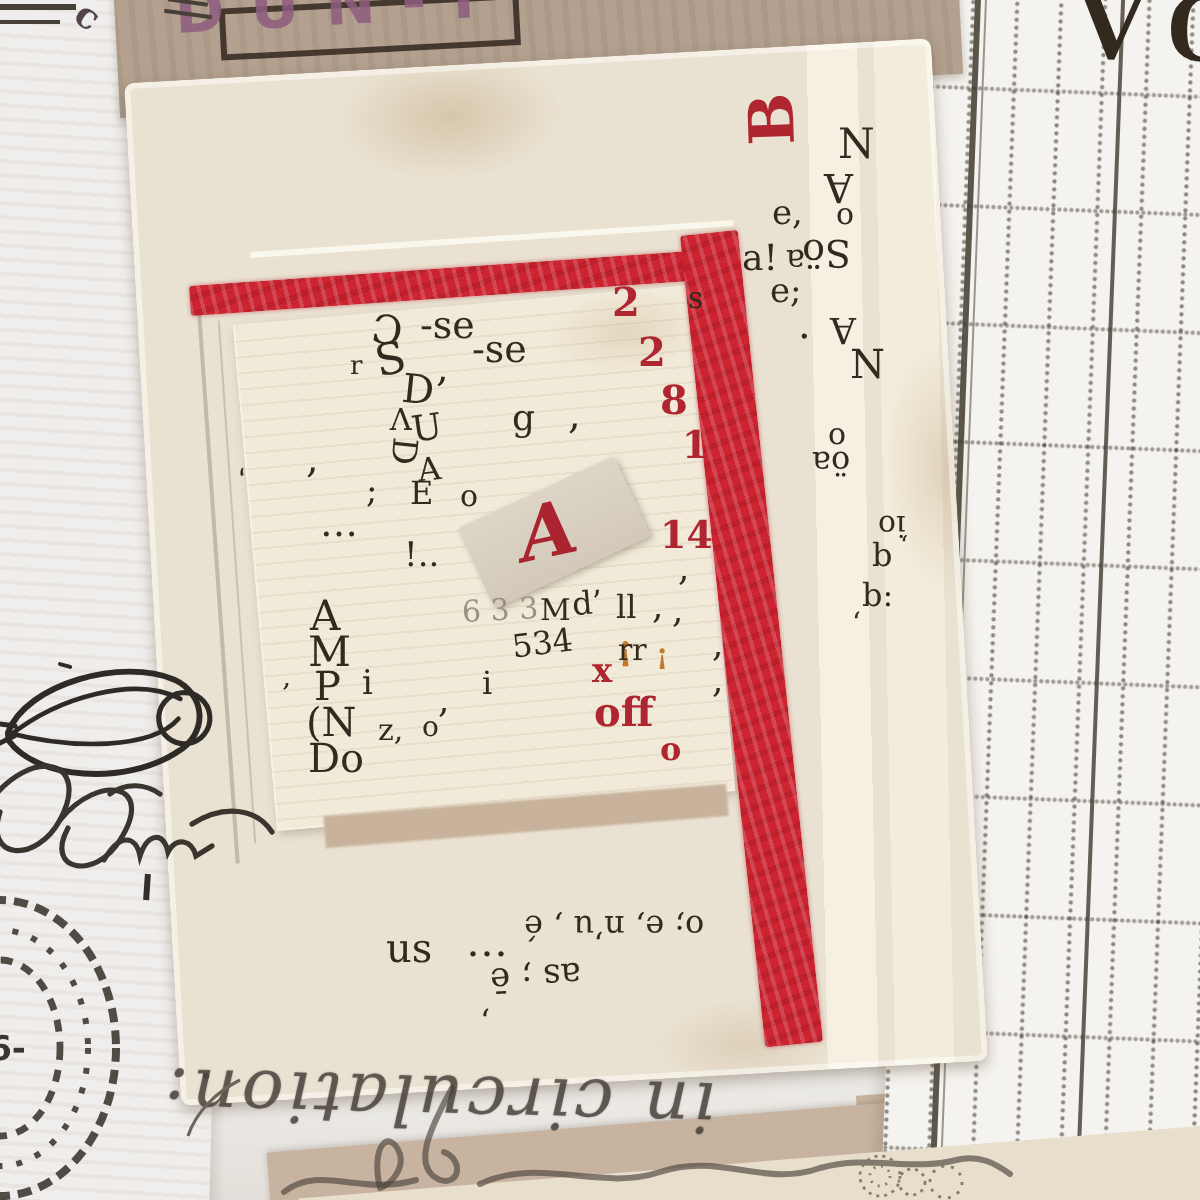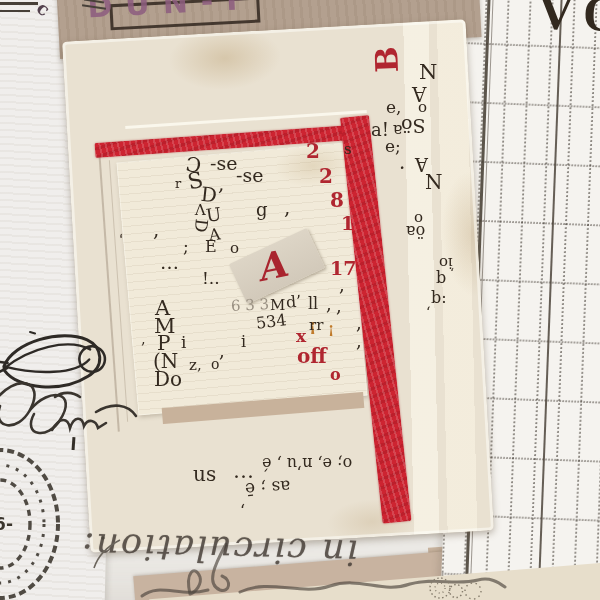--- a/index.html
+++ b/index.html
@@ -188,21 +188,21 @@
       <span class="glyph" style="left: 256px; top: 314px; font-size: 16px; color: rgb(51, 41, 31); transform: rotate(-7deg);">534</span>
       <span class="glyph" style="left: 296px; top: 328px; font-size: 17px; color: rgb(176, 38, 48); font-weight: 700;">x</span>
       <span class="glyph" style="left: 309px; top: 317px; font-size: 17px; color: rgb(192, 122, 42); font-weight: 700;">¡</span>
       <span class="glyph" style="left: 328px; top: 321px; font-size: 14px; color: rgb(192, 122, 42); font-weight: 700;">¡</span>
       <span class="glyph" style="left: 297px; top: 346px; font-size: 20px; color: rgb(176, 38, 48); font-weight: 700;">off</span>
       <span class="glyph" style="left: 330px; top: 367px; font-size: 16px; color: rgb(176, 38, 48); font-weight: 700;">o</span>
       <span class="glyph" style="left: 306px; top: 141px; font-size: 20px; color: rgb(176, 38, 48); font-weight: 700;">2</span>
       <span class="glyph" style="left: 319px; top: 166px; font-size: 20px; color: rgb(176, 38, 48); font-weight: 700;">2</span>
       <span class="glyph" style="left: 330px; top: 190px; font-size: 20px; color: rgb(176, 38, 48); font-weight: 700;">8</span>
       <span class="glyph" style="left: 341px; top: 214px; font-size: 19px; color: rgb(176, 38, 48); font-weight: 700;">1</span>
-      <span class="glyph" style="left: 330px; top: 259px; font-size: 19px; color: rgb(176, 38, 48); font-weight: 700;">17</span>
+      <span class="glyph" style="left: 330px; top: 259px; font-size: 19px; color: rgb(176, 38, 48); font-weight: 700;">14</span>
       <span class="glyph" style="left: 309px; top: 278px; font-size: 15px; color: rgb(51, 41, 31); margin-top: 40px;">rr</span>
       <span class="glyph" style="left: 339px; top: 276px; font-size: 18px; color: rgb(51, 41, 31);">,</span>
       <span class="glyph" style="left: 336px; top: 297px; font-size: 18px; color: rgb(51, 41, 31);">,</span>
       <span class="glyph" style="left: 356px; top: 314px; font-size: 18px; color: rgb(51, 41, 31);">,</span>
       <span class="glyph" style="left: 356px; top: 332px; font-size: 18px; color: rgb(51, 41, 31);">,</span>
       <span class="glyph" style="left: 344px; top: 142px; font-size: 15px; color: rgb(51, 41, 31);">s</span>
       <span class="glyph" style="left: 374px; top: 44px; font-size: 31px; color: rgb(176, 38, 48); transform: rotate(-92deg); font-weight: 700;">B</span>
       <span class="glyph" style="left: 419px; top: 62px; font-size: 21px; color: rgb(51, 41, 31);">N</span>
       <span class="glyph" style="left: 412px; top: 84px; font-size: 20px; color: rgb(51, 41, 31); transform: rotate(180deg);">A</span>
       <span class="glyph" style="left: 386px; top: 99px; font-size: 17px; color: rgb(51, 41, 31);">e,</span>

